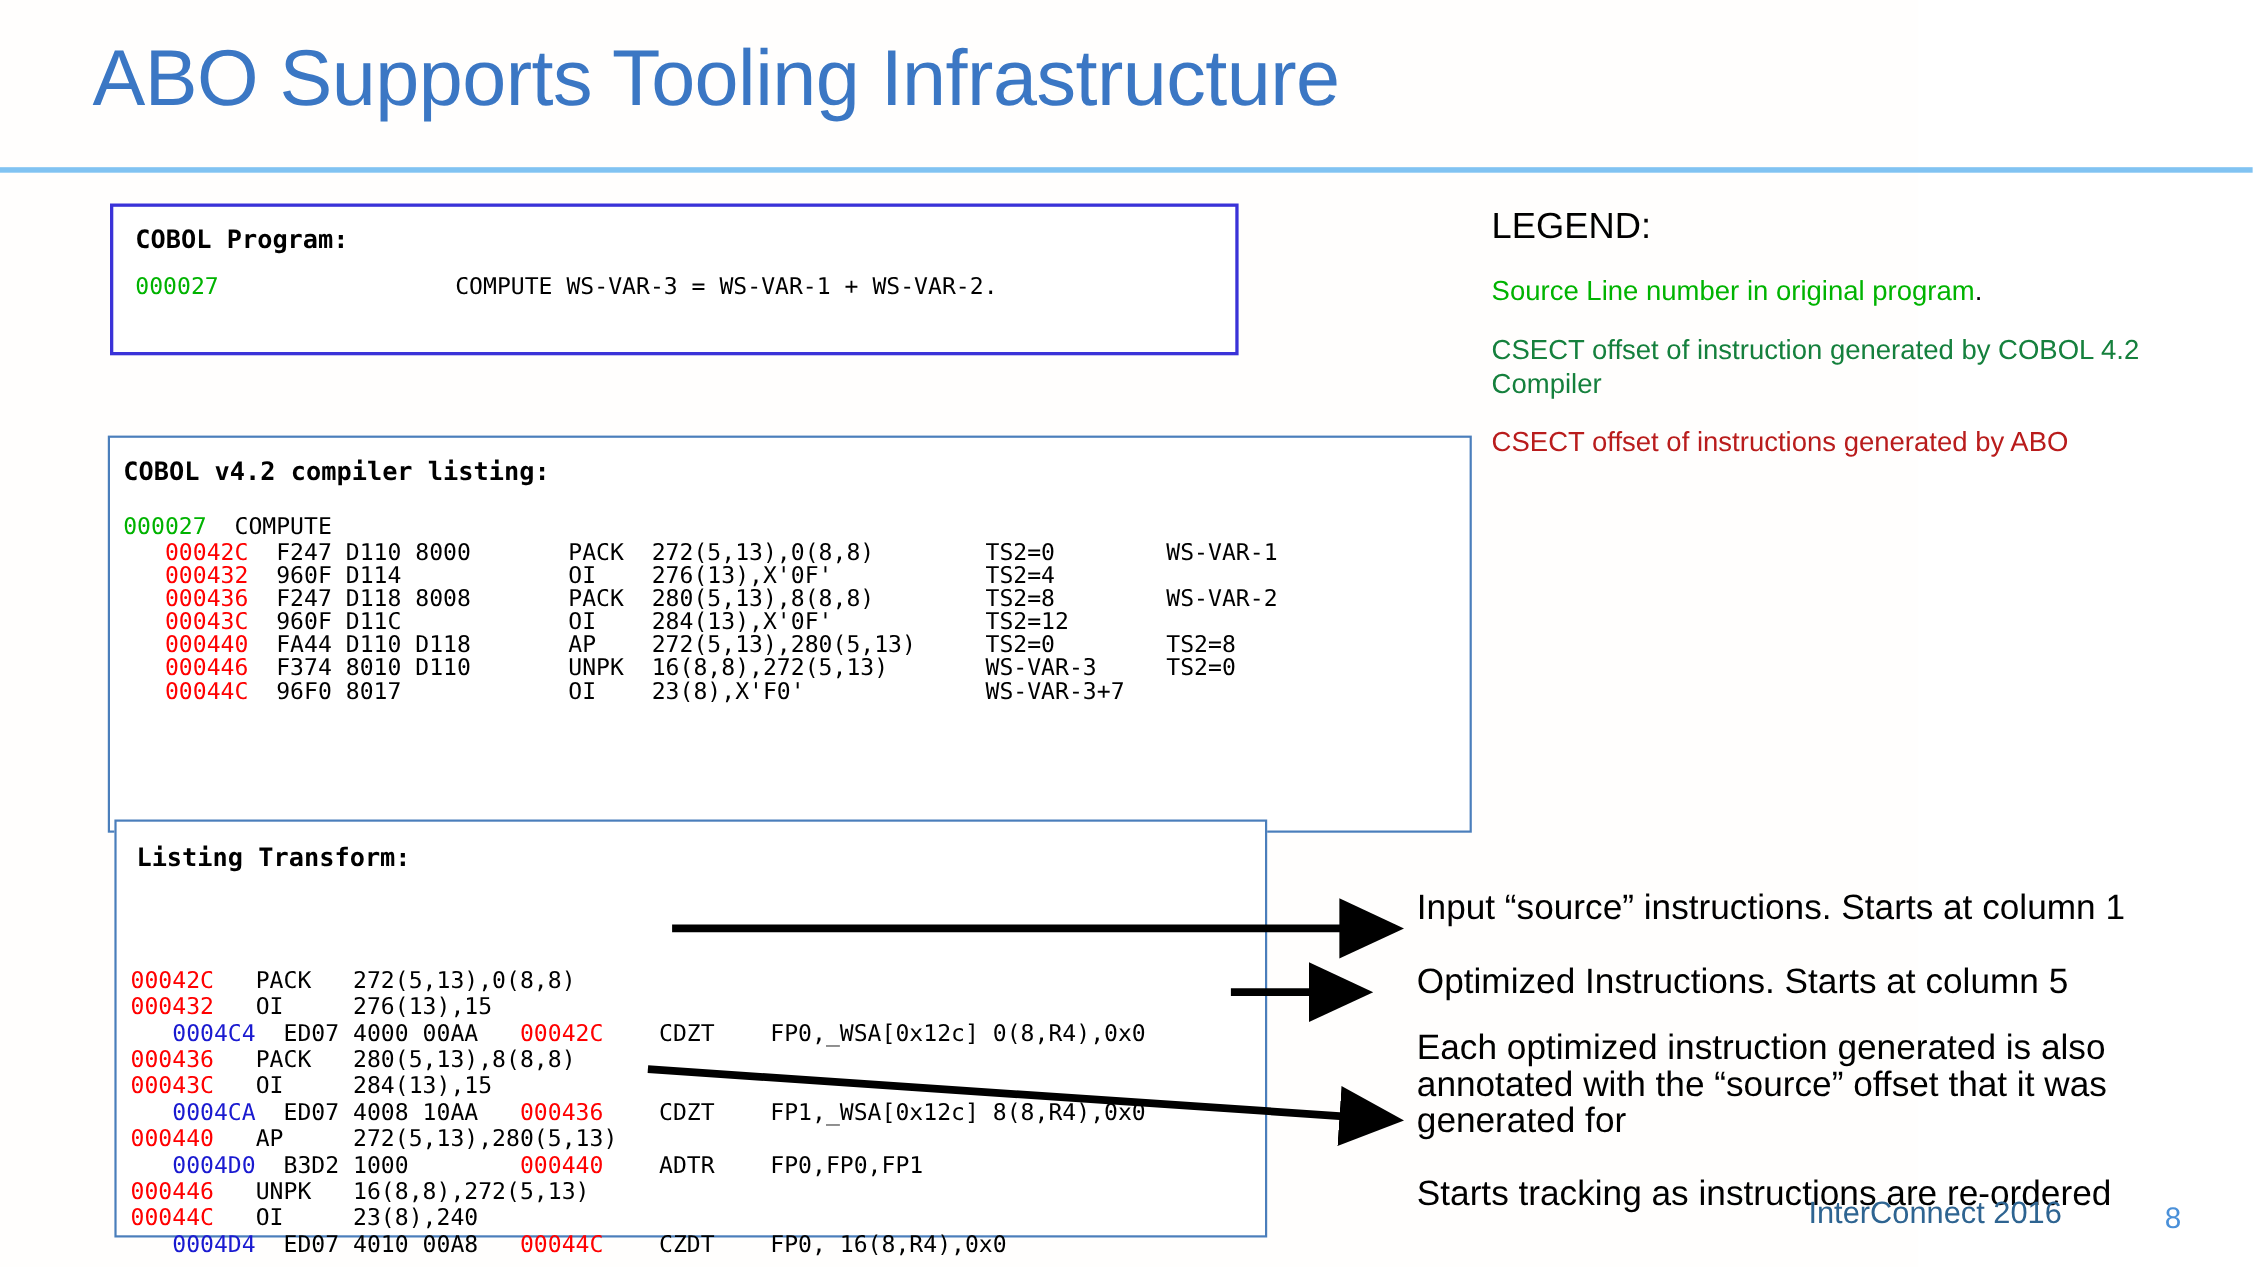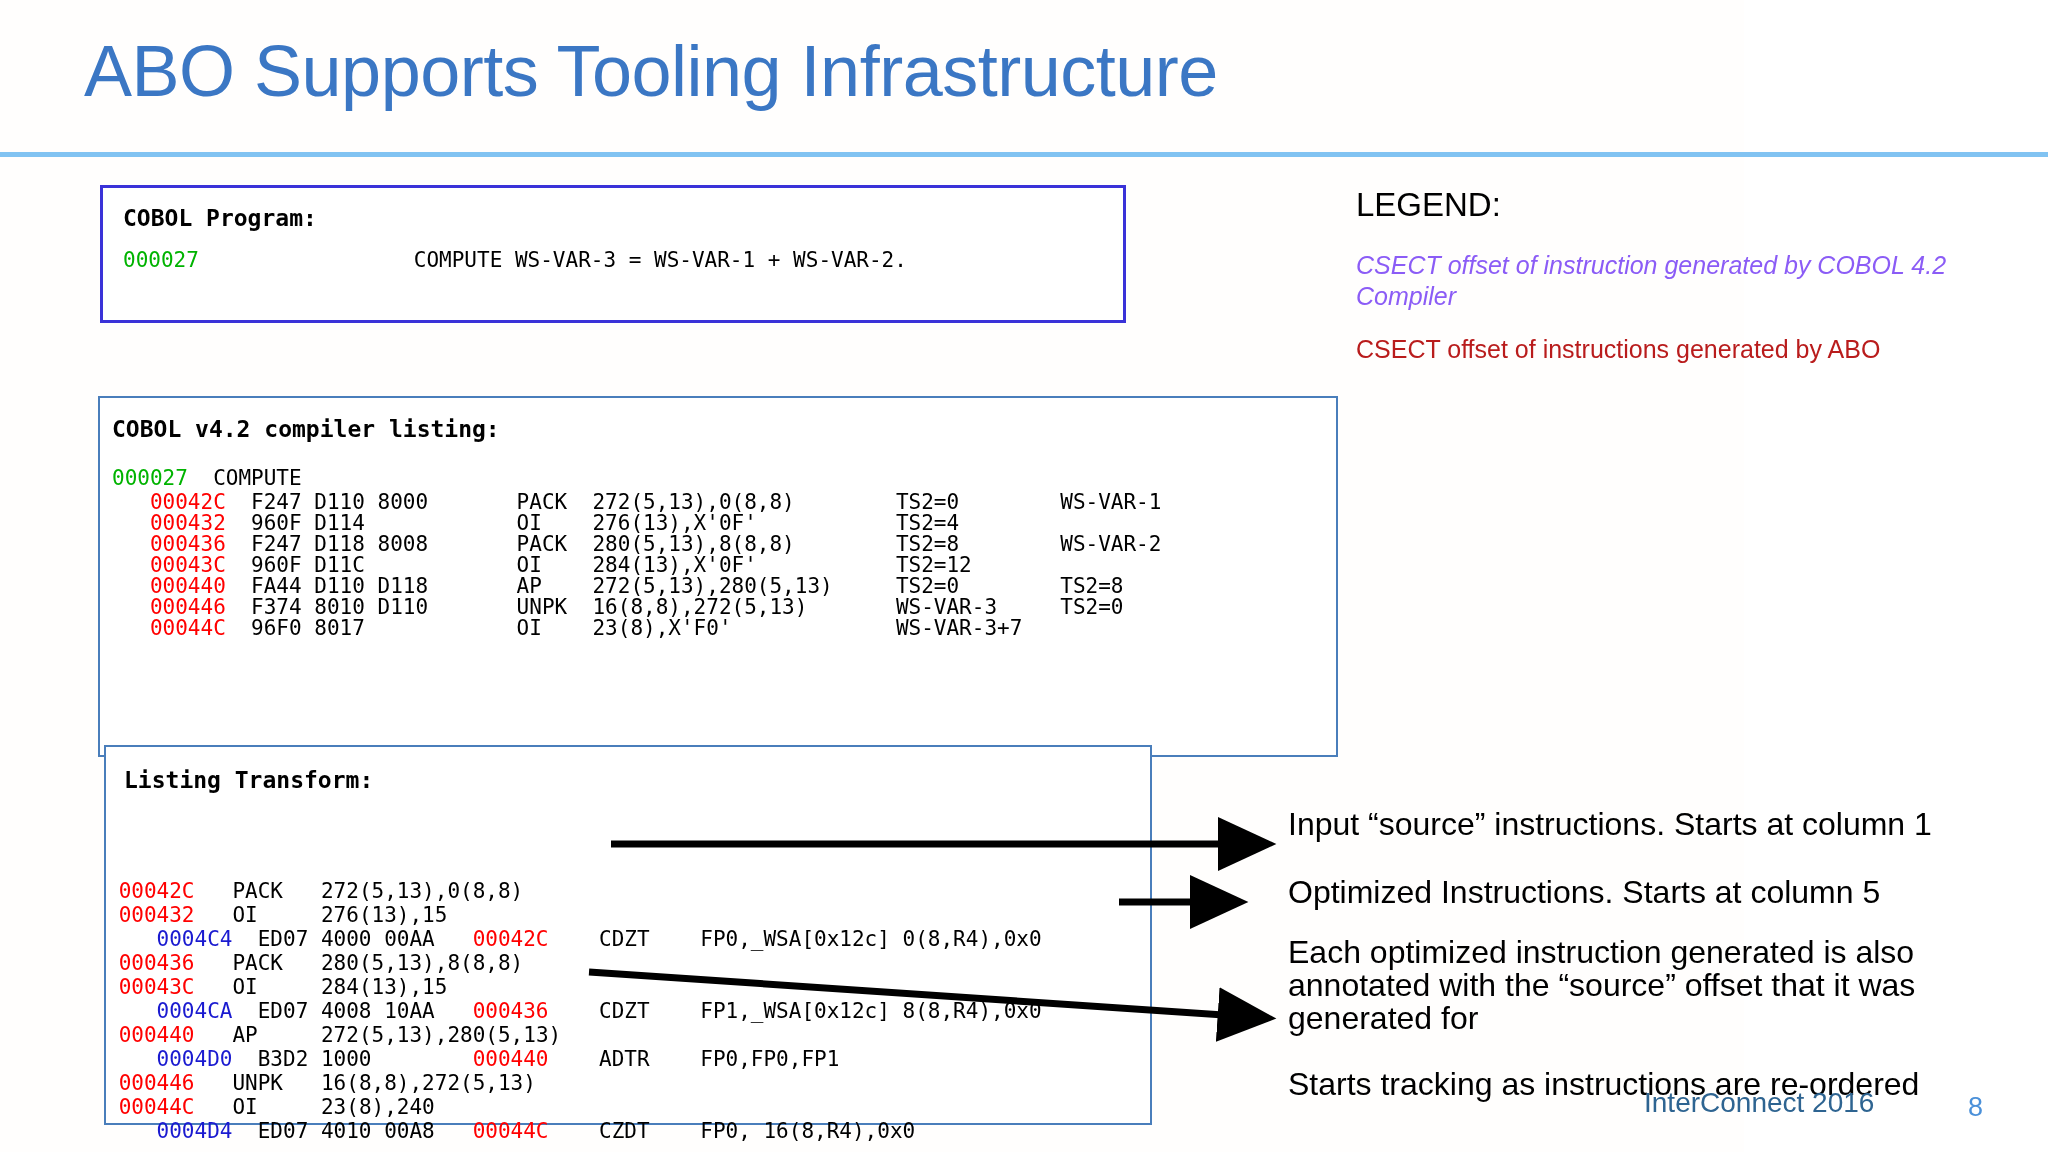--- a/index.html
+++ b/index.html
@@ -151,21 +151,22 @@
         <div class="mono ltrow"><span>    </span><span class="c-blue">0004D0</span><span>  B3D2 1000        </span><span class="c-red">000440</span><span>    ADTR    </span><span>FP0,FP0,FP1</span></div>
         <div class="mono ltrow"><span> </span><span class="c-red">000446</span><span>   UNPK   </span><span>16(8,8),272(5,13)</span></div>
         <div class="mono ltrow"><span> </span><span class="c-red">00044C</span><span>   OI     </span><span>23(8),240</span></div>
         <div class="mono ltrow"><span>    </span><span class="c-blue">0004D4</span><span>  ED07 4010 00A8   </span><span class="c-red">00044C</span><span>    CZDT    </span><span>FP0, 16(8,R4),0x0</span></div>
       </div>
   </div>
 
   <div id="legend">
     <div id="legend-title">LEGEND:</div>
     <div id="legend-items">
-        <div class="legend-line" style="color: #8b5cf6; font-style: italic;"><span>CSECT offset of instruction generated by COBOL 4.2 Compiler</span></div>
+        <div class="legend-line" style="color: rgb(0, 179, 0);"><span>Source Line number in original program</span><span class="period" style="color: rgb(0, 0, 0);">.</span></div>
+        <div class="legend-line" style="color: #15803d;"><span>CSECT offset of instruction generated by COBOL 4.2 Compiler</span></div>
         <div class="legend-line" style="color: #b91c1c;"><span>CSECT offset of instructions generated by ABO</span></div>
       </div>
   </div>
 
   <div class="annot" id="annot-1">Input “source” instructions. Starts at column 1</div>
   <div class="annot" id="annot-2">Optimized Instructions. Starts at column 5</div>
   <div class="annot" id="annot-3">Each optimized instruction generated is also annotated with the “source” offset that it was generated for</div>
   <div class="annot" id="annot-4">Starts tracking  as instructions are re-ordered</div>
 
   <svg id="arrows" viewBox="0 0 2048 1152" width="2048" height="1152">

